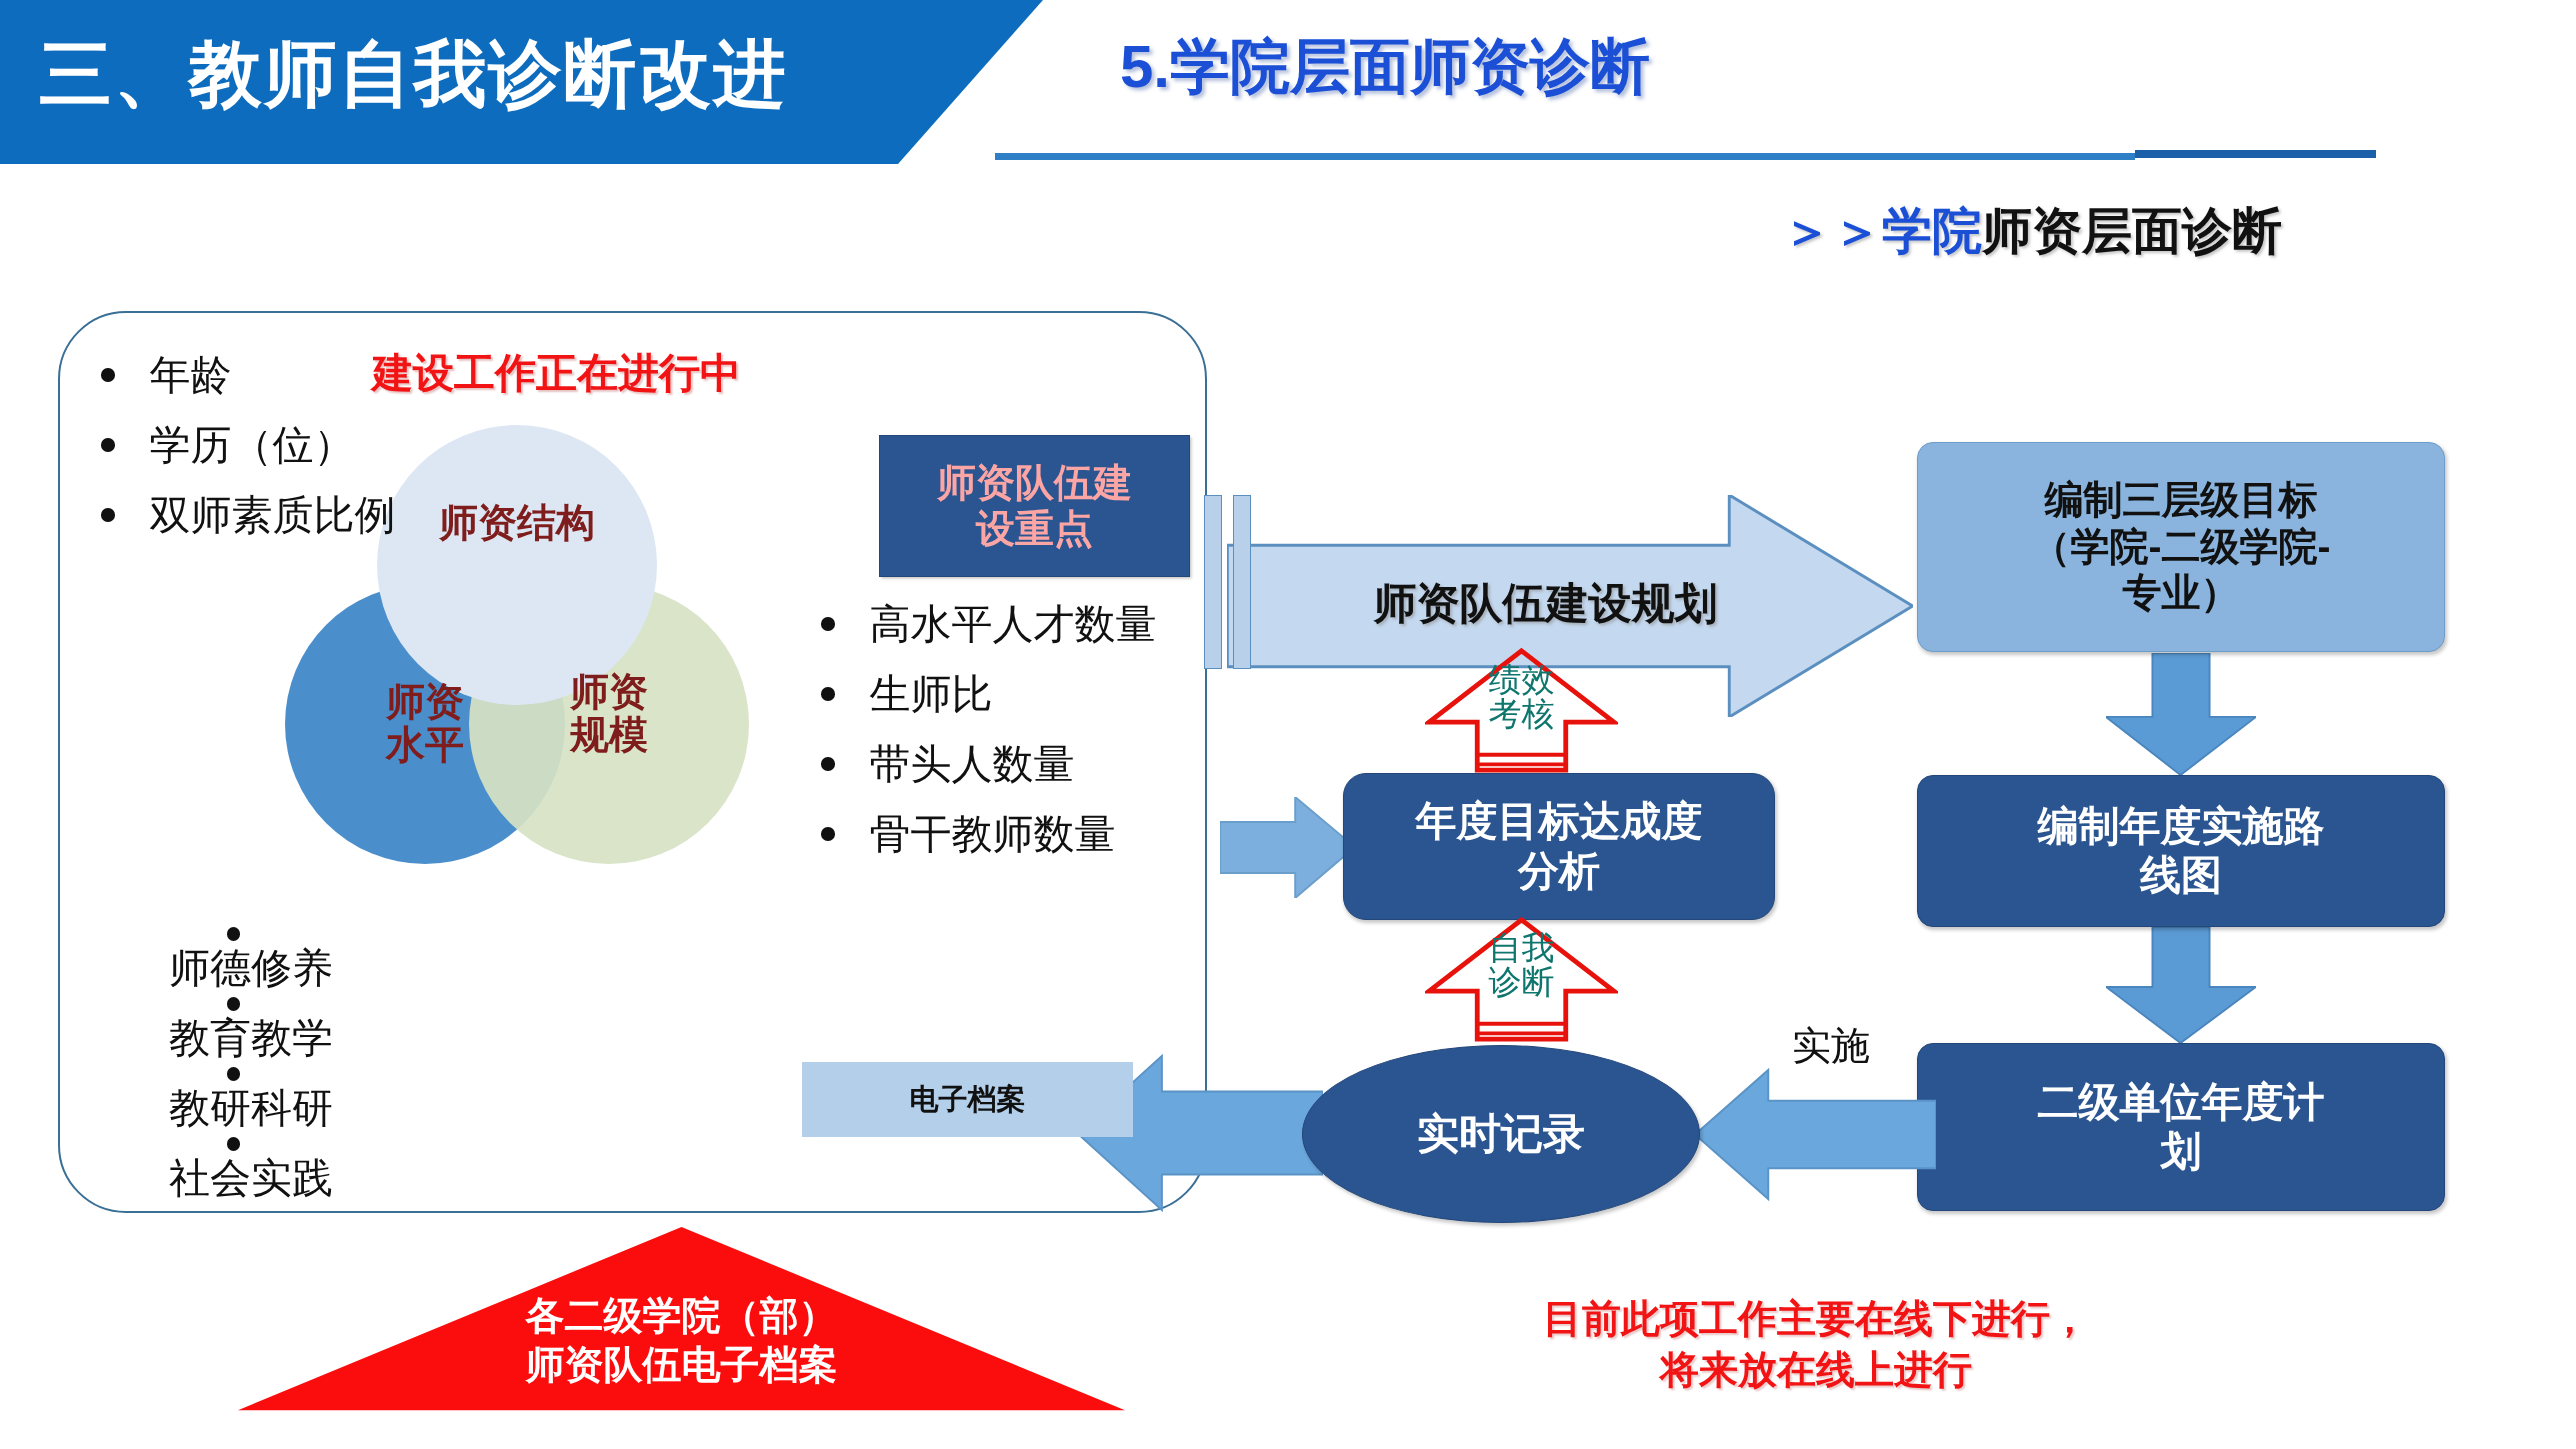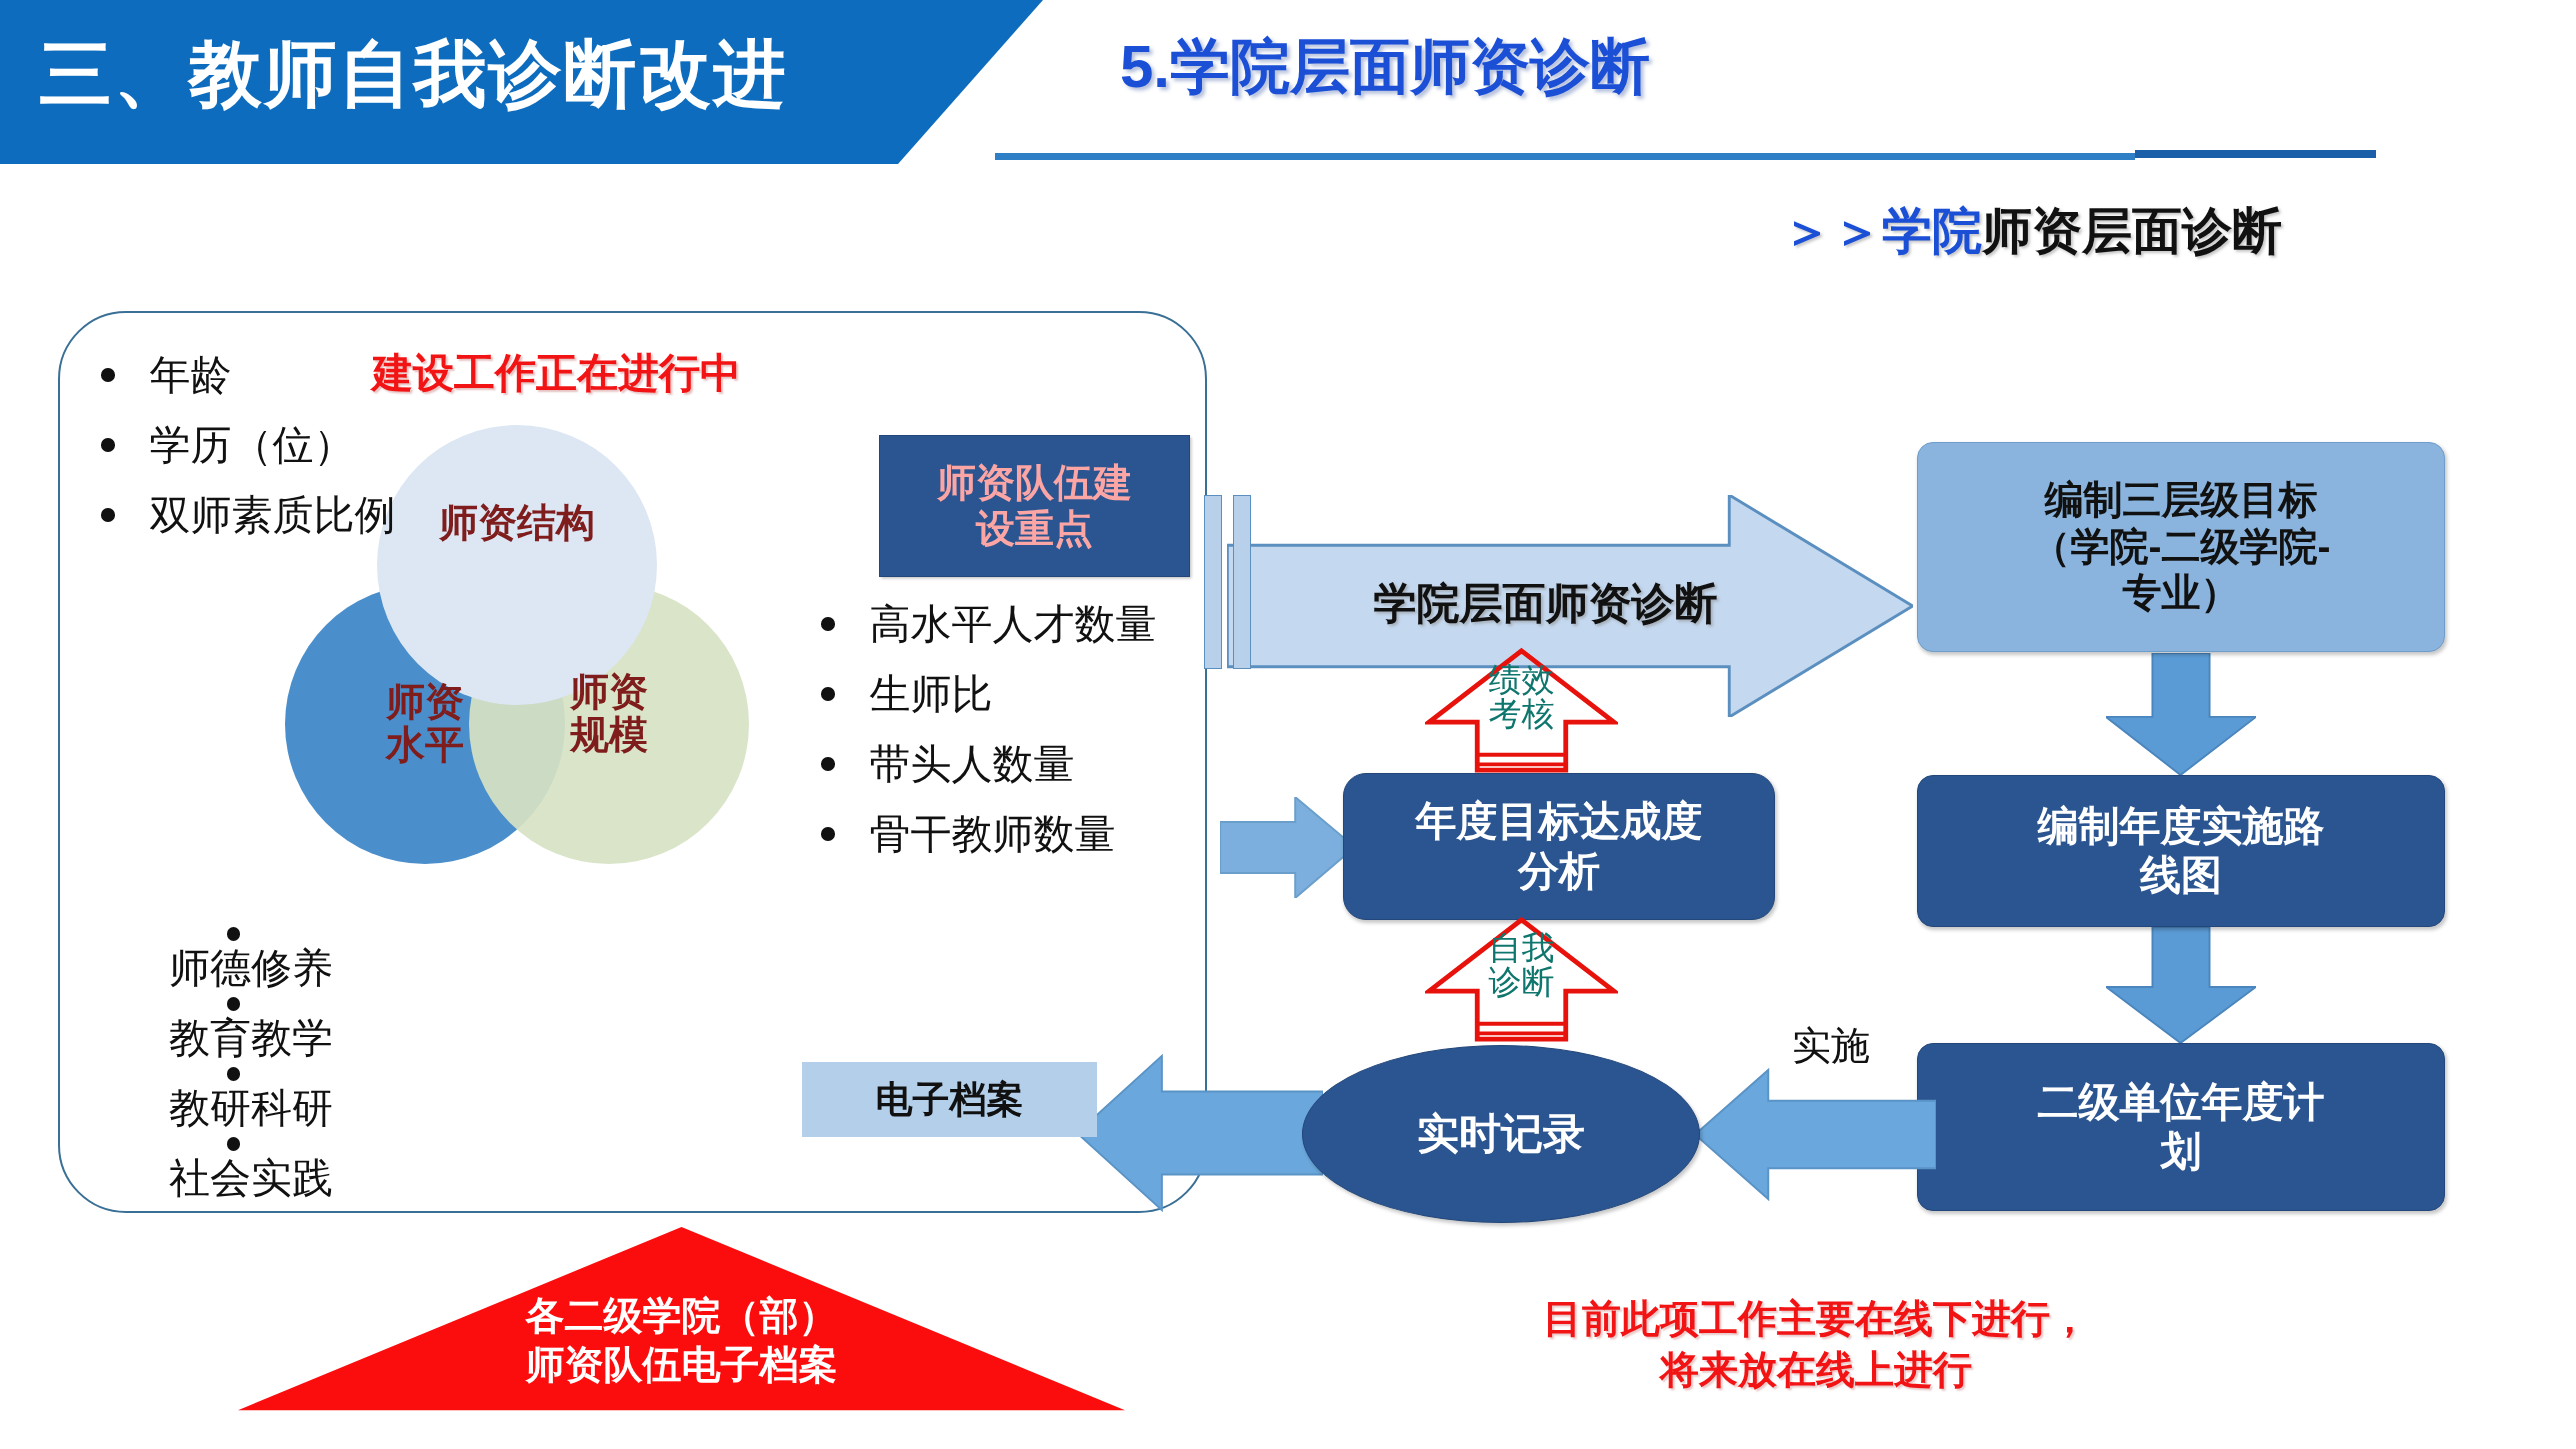--- a/index.html
+++ b/index.html
@@ -154,22 +154,22 @@
   #ellipse-record{
     left:1302px;top:1045px;width:396px;height:176px;
     background:#2a5590;border:1.9px solid #23477a;border-radius:50%;
     color:#fff;font-size:42px;font-weight:bold;
     display:flex;align-items:center;justify-content:center;z-index:6;
     box-shadow:1.9px 2.9px 3.9px rgba(0,0,0,.22);
   }
 
   
   #box-archive{
-    left:802px;top:1062px;width:295px;height:75px;
-    background:#b3cfea;color:#111;font-size:37px;font-weight:bold;
+    left:802px;top:1062px;width:331px;height:75px;
+    background:#b3cfea;color:#111;font-size:29px;font-weight:bold;
     display:flex;align-items:center;justify-content:center;z-index:7;
   }
 
   
   #archive-arrow{left:1077px;top:1051px;width:246px;height:164px;z-index:5;}
   
   #impl-arrow{left:1695px;top:1062px;width:241px;height:145px;z-index:5;}
   #impl-label{
     left:1792px;top:1019px;font-size:39px;color:#111;font-weight:normal;z-index:7;
     white-space:nowrap;
@@ -271,21 +271,21 @@
 <div class="abs" id="focus-box">师资队伍建<br>设重点</div>
 
 <div class="abs" id="tick1" style="position:absolute;left:1204px;top:495px;width:15.5px;height:172px;background:#b8d0ea;border:1.9px solid #5b8fc0;z-index:5;"></div>
 <div class="abs" id="tick2" style="position:absolute;left:1233px;top:495px;width:15.5px;height:172px;background:#b8d0ea;border:1.9px solid #5b8fc0;z-index:5;"></div>
 
 <div class="abs" id="plan-arrow">
   <svg width="686" height="222" viewBox="0 0 710 230">
     <polygon points="0,52 520,52 520,0 710,115 520,230 520,178 0,178" fill="#c4d8ef" stroke="#5b8fc0" stroke-width="3"></polygon>
   </svg>
 </div>
-<div class="abs" id="plan-arrow-label">学院层面师资诊断</div>
+<div class="abs" id="plan-arrow-label">师资队伍建设规划</div>
 
 <div class="rbox" id="box-goals">编制三层级目标<br>（学院-二级学院-<br>专业）</div>
 
 <div class="abs down-arrow" style="left:2106px;top:653px;width:150px;height:122px;">
   <svg width="150" height="122" viewBox="0 0 155 126">
     <polygon points="48,0 107,0 107,66 155,66 77,126 0,66 48,66" fill="#5b9bd5" stroke="#4a86bd" stroke-width="2"></polygon>
   </svg>
 </div>
 
 <div class="rbox" id="box-roadmap">编制年度实施路<br>线图</div>

